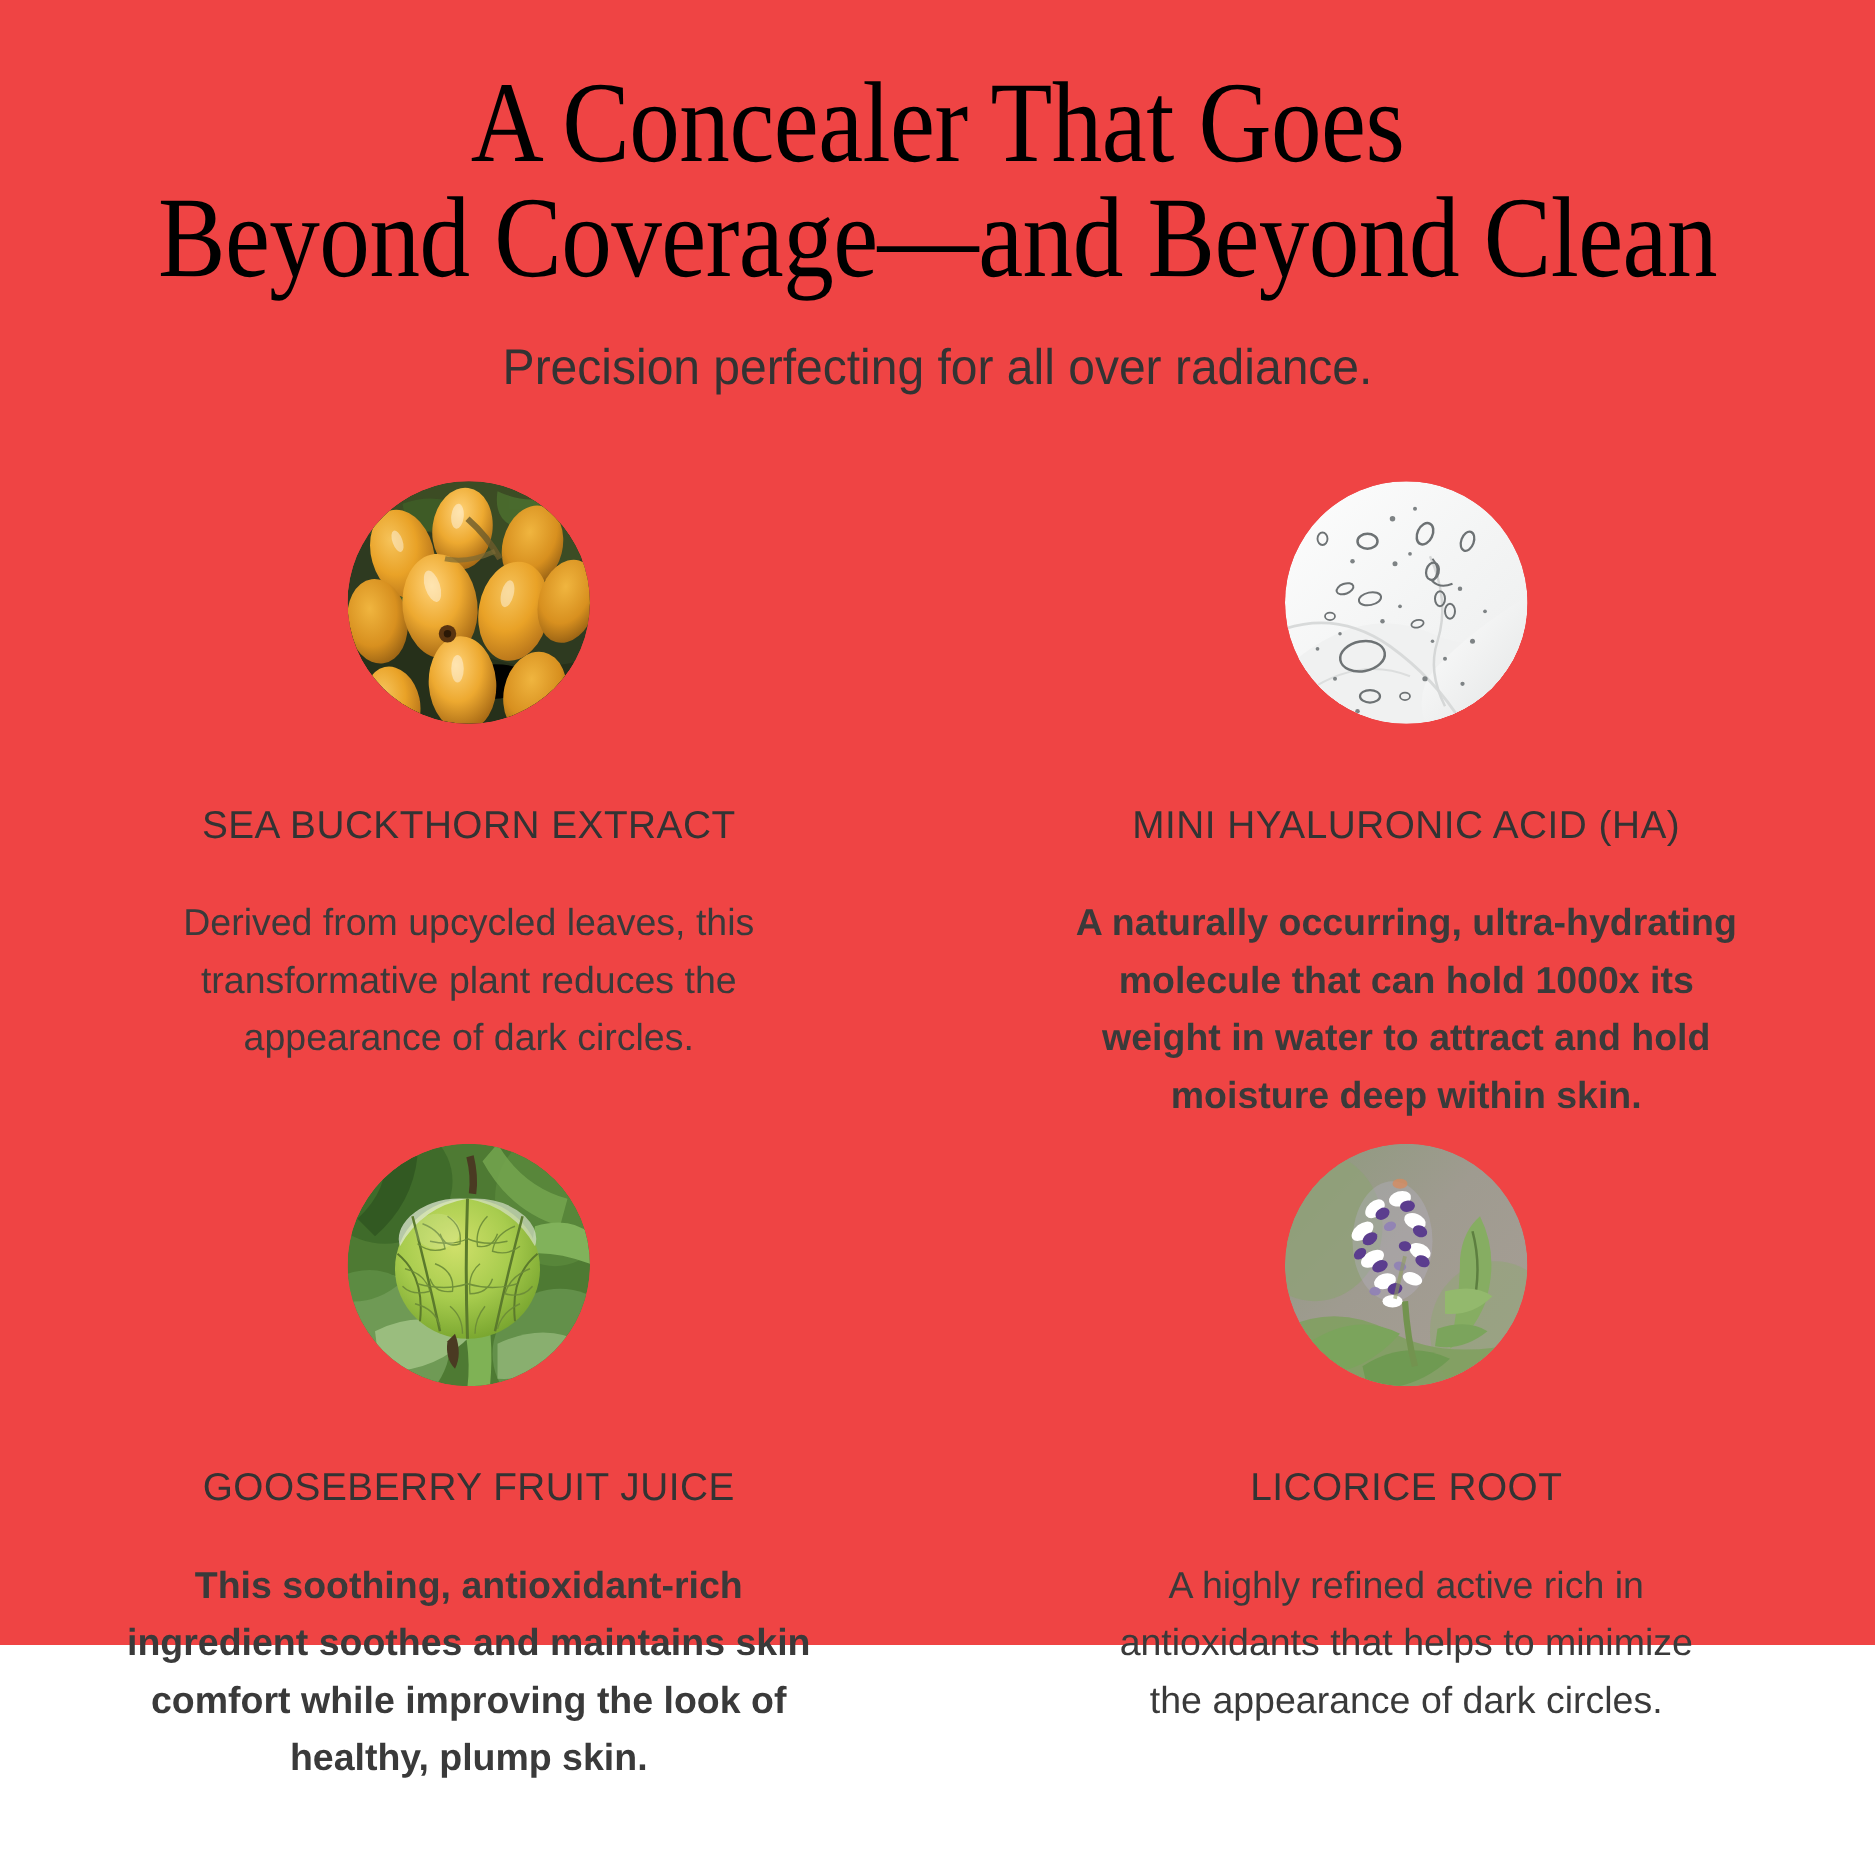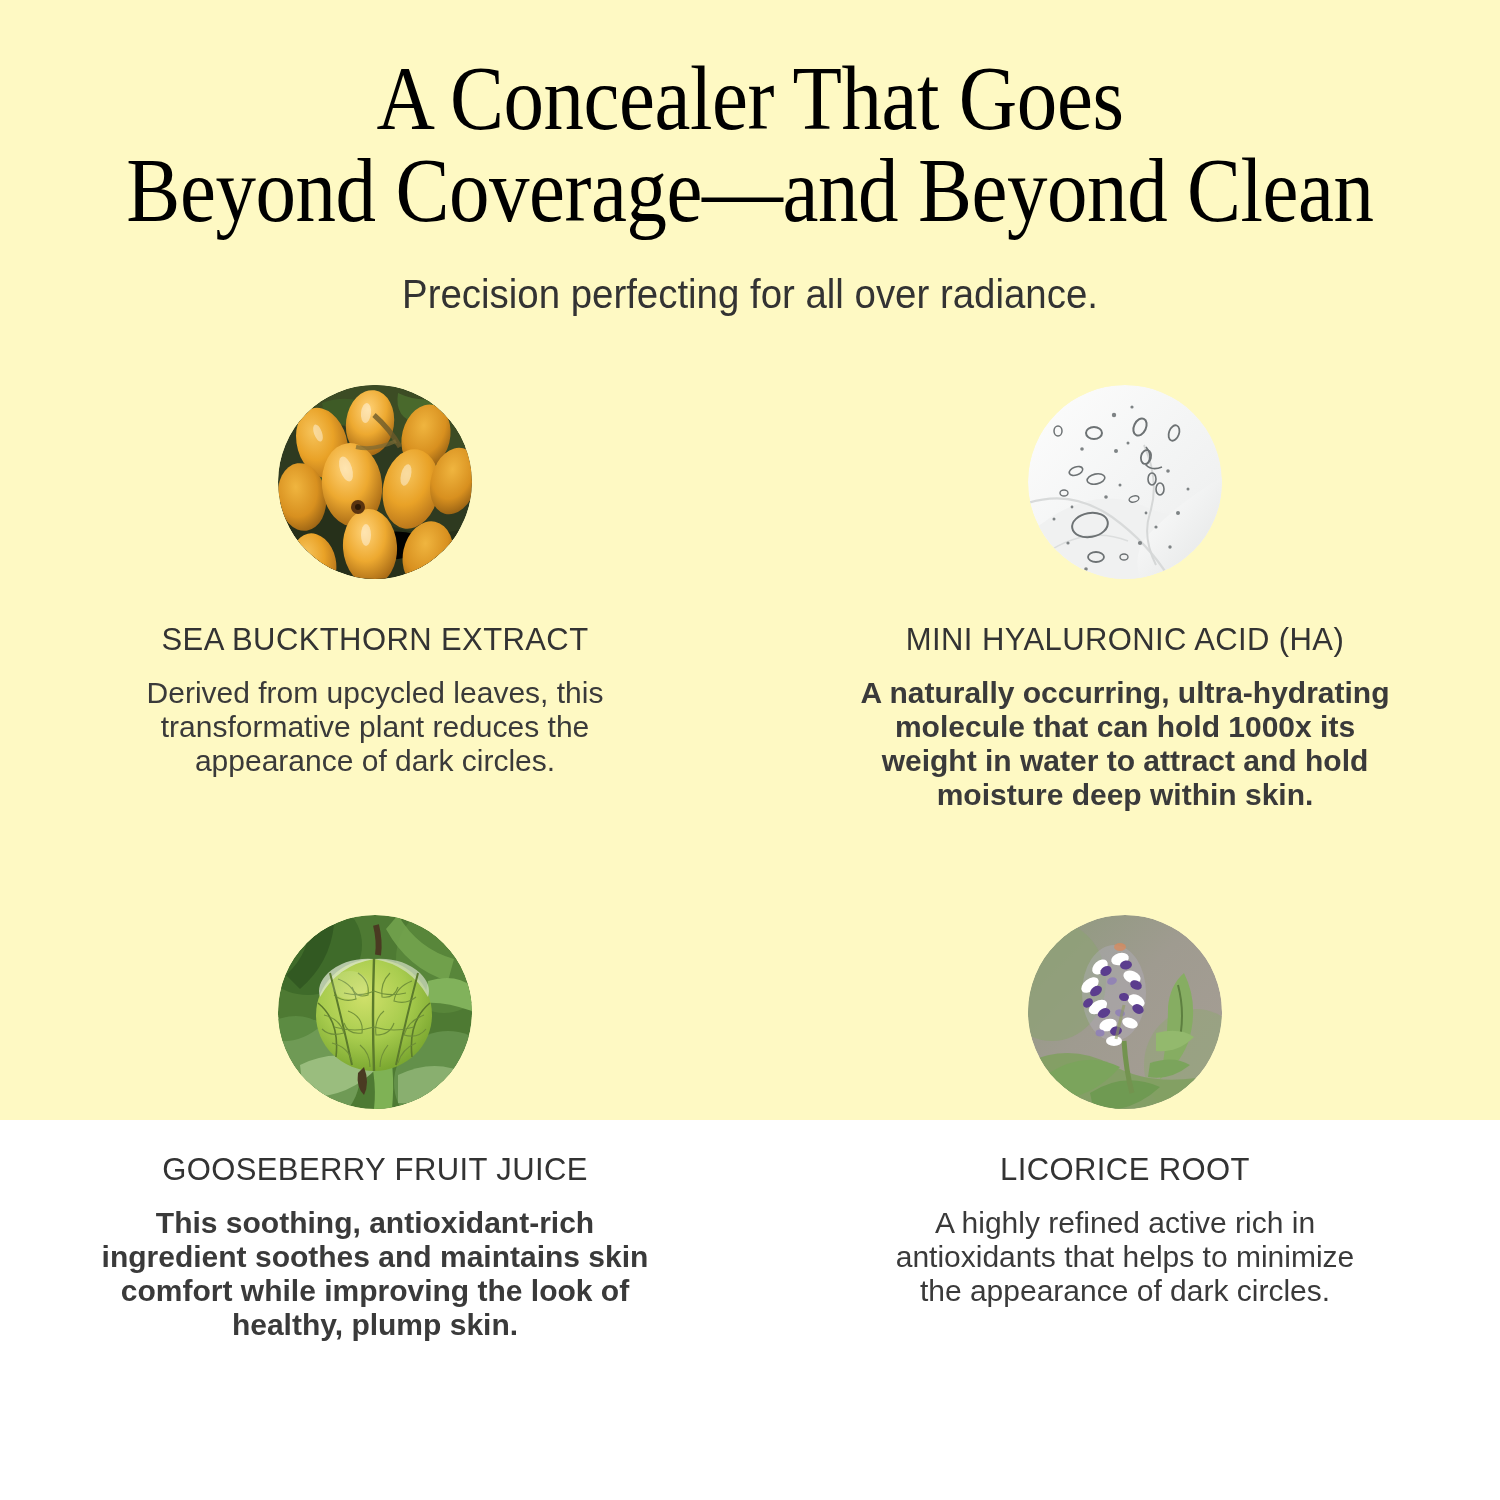--- a/index.html
+++ b/index.html
@@ -10,22 +10,22 @@
   body {
     width: 1500px;
     height: 1500px;
     font-family: "Liberation Sans", sans-serif;
     overflow: hidden;
     position: relative;
   }
 
   .page {
     width: 1500px;
-    height: 1120px;
-    background: #fef9c3;
+    height: 1316px;
+    background: #ef4444;
     position: relative;
     box-sizing: border-box;
   }
 
   
   .header {
     padding-top: 52px;
     text-align: center;
   }
   .headline {
@@ -62,20 +62,21 @@
     width: 1500px;
     display: grid;
     grid-template-columns: 750px 750px;
     grid-template-rows: 530px 530px;
   }
   .card {
     display: flex;
     flex-direction: column;
     align-items: center;
     box-sizing: border-box;
+    gap: 20px;
   }
   .thumb-wrap {
     width: 194px;
     height: 194px;
     border-radius: 50%;
     overflow: hidden;
     position: relative;
     flex: none;
   }
   .thumb-wrap svg { display: block; }
@@ -87,21 +88,21 @@
     line-height: 34px;
     letter-spacing: 0.4px;
     color: #333333;
     font-weight: 400;
     text-align: center;
   }
   .card-desc {
     margin: 0;
     padding-top: 19px;
     font-size: 30px;
-    line-height: 34px;
+    line-height: 46px;
     color: #3a3a3a;
     font-weight: 400;
     text-align: center;
     max-width: 500px;
   }
   .card-desc.wide { max-width: 555px; font-weight: bold; }
 </style>
 </head>
 <body>
 

